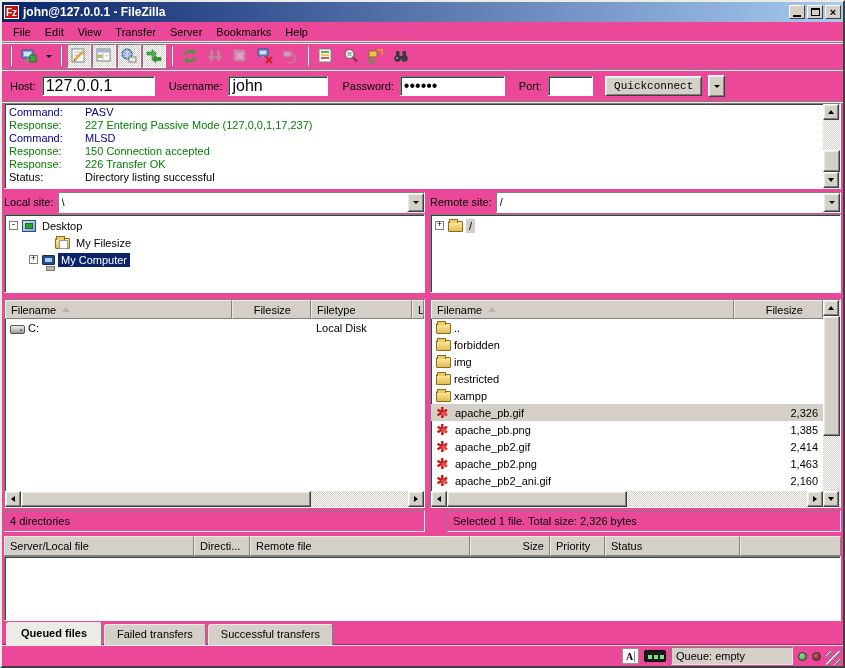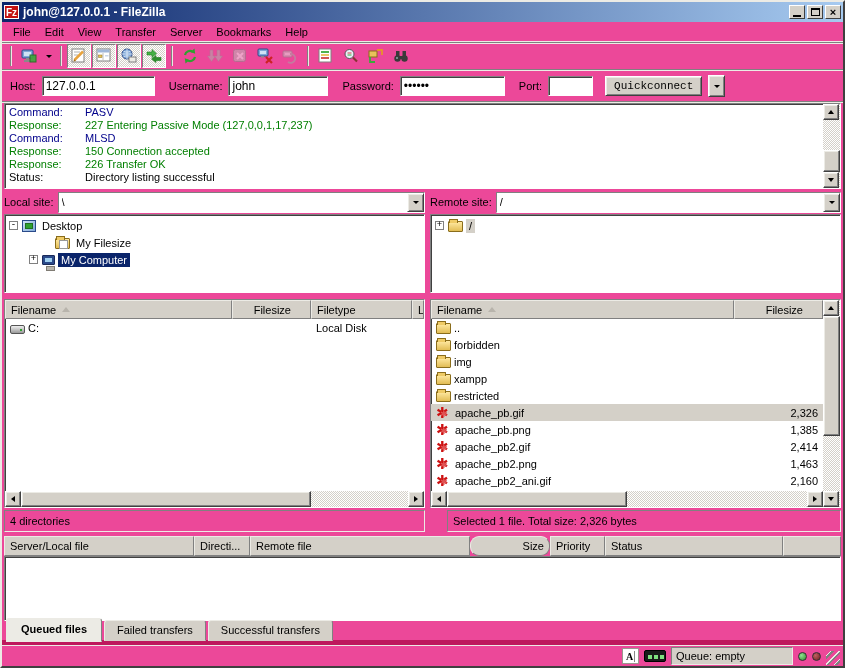--- a/index.html
+++ b/index.html
@@ -33,21 +33,21 @@
     background-image:linear-gradient(45deg,#fff 25%,transparent 25%,transparent 75%,#fff 75%),linear-gradient(45deg,#fff 25%,transparent 25%,transparent 75%,#fff 75%);
     background-size:2px 2px;background-position:0 0,1px 1px;background-color:#D4D0C8;}
   .tbtn.disabled{filter:grayscale(.9);opacity:.55;}
   .tbtn svg{display:block;}
   .drop-btn{width:13px;height:24px;display:flex;align-items:center;justify-content:center;}
   .arr-down{width:0;height:0;border:3.5px solid transparent;border-top-color:#000;margin-top:4px;}
   
   .qcbar{height:32px;flex:none;display:flex;align-items:center;gap:6px;padding:0 8px;border-bottom:1px solid #808080;box-shadow:0 1px 0 #ECEBE5;}
   .qcbar label{white-space:nowrap;}
   .field{border:1px solid #808080;border-bottom-color:#fff;border-right-color:#fff;box-shadow:inset 1px 1px 0 #404040;
-    background:#fff;height:20px;padding:2px 3px;font-family:"Liberation Sans",sans-serif;font-size:12px;}
+    background:#fff;height:20px;padding:2px 3px;font-family:"Liberation Sans",sans-serif;font-size:16px;}
   .btn{background:#D4D0C8;border:1px solid;border-color:#fff #404040 #404040 #fff;
     box-shadow:inset 1px 1px 0 #ECEBE5,inset -1px -1px 0 #808080;
     padding:3px 8px;font-family:Liberation Mono, monospace;font-size:11px;}
   .qc-drop{width:17px;height:22px;display:flex;align-items:center;justify-content:center;background:#D4D0C8;
     border:1px solid;border-color:#fff #404040 #404040 #fff;box-shadow:inset 1px 1px 0 #ECEBE5,inset -1px -1px 0 #808080;}
   
   .sunken{background:#fff;border:1px solid;border-color:#808080 #fff #fff #808080;box-shadow:inset 1px 1px 0 #404040;}
   
   .logwrap{height:86px;flex:none;display:flex;margin:1px 2px;}
   .logbody{flex:1;overflow:hidden;padding:2px 0 0 4px;}
@@ -131,26 +131,26 @@
   .statusrow{height:26px;flex:none;display:flex;gap:22px;padding:2px 2px;}
   .status-box{border:1px solid #808080;border-bottom-color:#ECEBE5;border-right-color:#ECEBE5;
     display:flex;align-items:center;padding:0 5px;white-space:nowrap;}
   .status-box.left{width:421px;flex:none;}
   .status-box.right{flex:1;}
   
   .queuewrap{height:87px;flex:none;display:flex;flex-direction:column;padding:2px 2px 0 2px;}
   .q-header{height:20px;flex:none;display:flex;}
   .q-hcell{height:20px;background:#D4D0C8;border:1px solid;border-color:#ECEBE5 #808080 #808080 #ECEBE5;
     padding:2px 5px;display:flex;align-items:center;overflow:hidden;white-space:nowrap;}
-  .q-hcell.num{justify-content:flex-end;border-radius:9px;}
+  .q-hcell.num{justify-content:flex-end;}
   .qc1{width:190px;flex:none;}.qc2{width:56px;flex:none;}.qc3{width:220px;flex:none;}
-  .qc4{width:80px;flex:none;}.qc5{width:55px;flex:none;}.qc6{width:178px;flex:none;}.qc7{flex:1;}
+  .qc4{width:80px;flex:none;}.qc5{width:55px;flex:none;}.qc6{width:135px;flex:none;}.qc7{flex:1;}
   .q-body{flex:1;background:#fff;border:1px solid;border-color:#808080 #fff #fff #808080;box-shadow:inset 1px 1px 0 #404040;}
   
-  .tabsrow{height:24px;flex:none;display:flex;align-items:flex-end;padding:0 4px;gap:2px;border-bottom:5px solid #be185d;box-shadow:0 1px 0 #ECEBE5;}
+  .tabsrow{height:24px;flex:none;display:flex;align-items:flex-end;padding:0 4px;gap:2px;border-bottom:1px solid #be185d;box-shadow:0 1px 0 #ECEBE5;}
   .tab{background:#D4D0C8;border:1px solid;border-color:#ECEBE5 #808080 transparent #ECEBE5;border-radius:3px 3px 0 0;
     padding:3px 12px 4px 12px;margin-bottom:0;position:relative;top:1px;}
   .tab.active{background:#ECEBE5;font-weight:bold;padding:4px 14px 6px 14px;border-bottom-color:#ECEBE5;z-index:2;top:2px;}
   
   .bottombar{flex:1;display:flex;align-items:center;justify-content:flex-end;gap:5px;padding:2px 3px;}
   .sb-icon-a{width:17px;height:16px;background:#fff;border:1px solid #9A968E;display:flex;align-items:center;justify-content:center;
     font-weight:bold;font-size:10px;font-family:"Liberation Serif",serif;}
   .sb-icon-a i{font-style:normal;border-right:1px solid #888;padding-right:1px;}
   .sb-badge{width:22px;height:12px;background:#1A1A1A;border:1px solid #000;border-radius:2px;position:relative;}
   .sb-badge::after{content:"";position:absolute;left:3px;top:4px;width:4px;height:4px;background:#7FE07F;
@@ -546,29 +546,29 @@
                 <span class="lv-cell c-name">
                   <span class="icon icon-folder"></span>
                   <span>img</span>
                 </span>
                 <span class="lv-cell c-size num"></span>
               </div>
 
               <div class="lv-row">
                 <span class="lv-cell c-name">
                   <span class="icon icon-folder"></span>
+                  <span>restricted</span>
+                </span>
+                <span class="lv-cell c-size num"></span>
+              </div>
+
+              <div class="lv-row">
+                <span class="lv-cell c-name">
+                  <span class="icon icon-folder"></span>
                   <span>xampp</span>
-                </span>
-                <span class="lv-cell c-size num"></span>
-              </div>
-
-              <div class="lv-row">
-                <span class="lv-cell c-name">
-                  <span class="icon icon-folder"></span>
-                  <span>restricted</span>
                 </span>
                 <span class="lv-cell c-size num"></span>
               </div>
 
               <div class="lv-row selected-inactive">
                 <span class="lv-cell c-name">
                   <span class="icon icon-image"></span>
                   <span>apache_pb.gif</span>
                 </span>
                 <span class="lv-cell c-size num">2,326</span>

